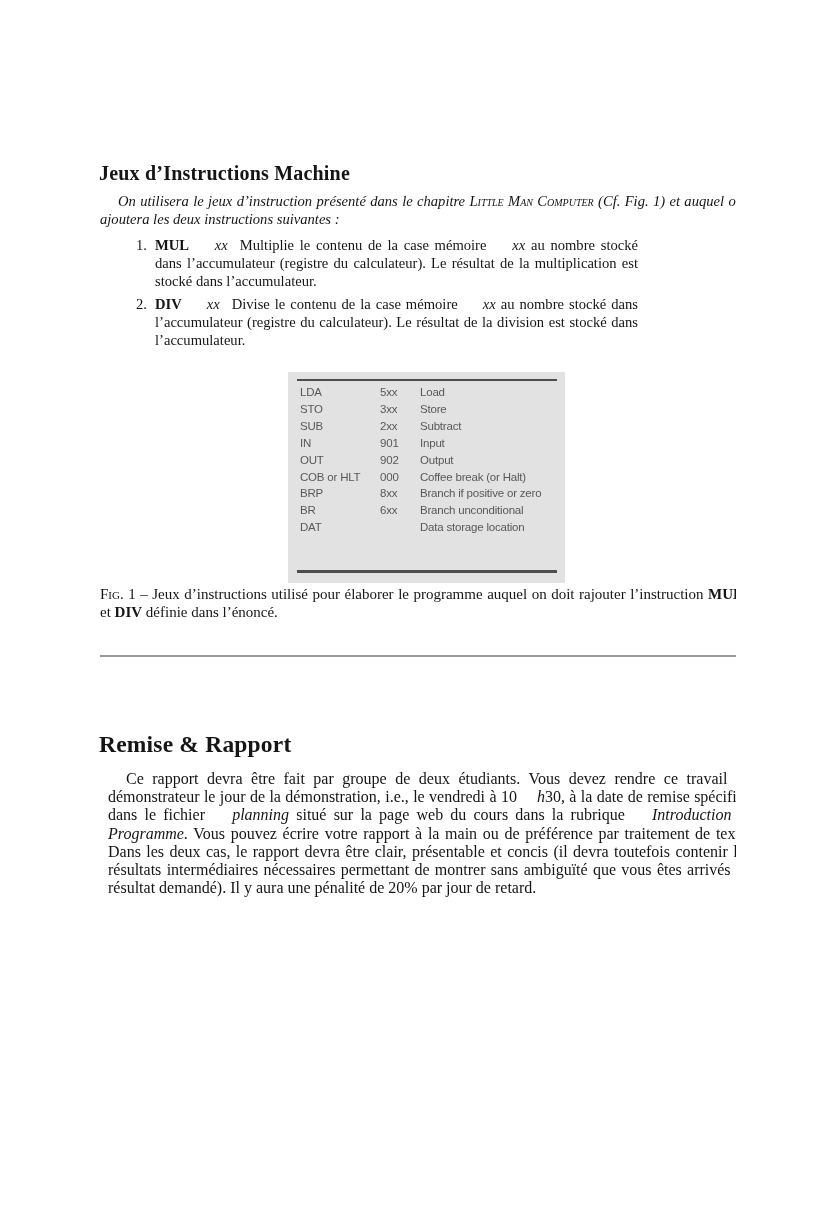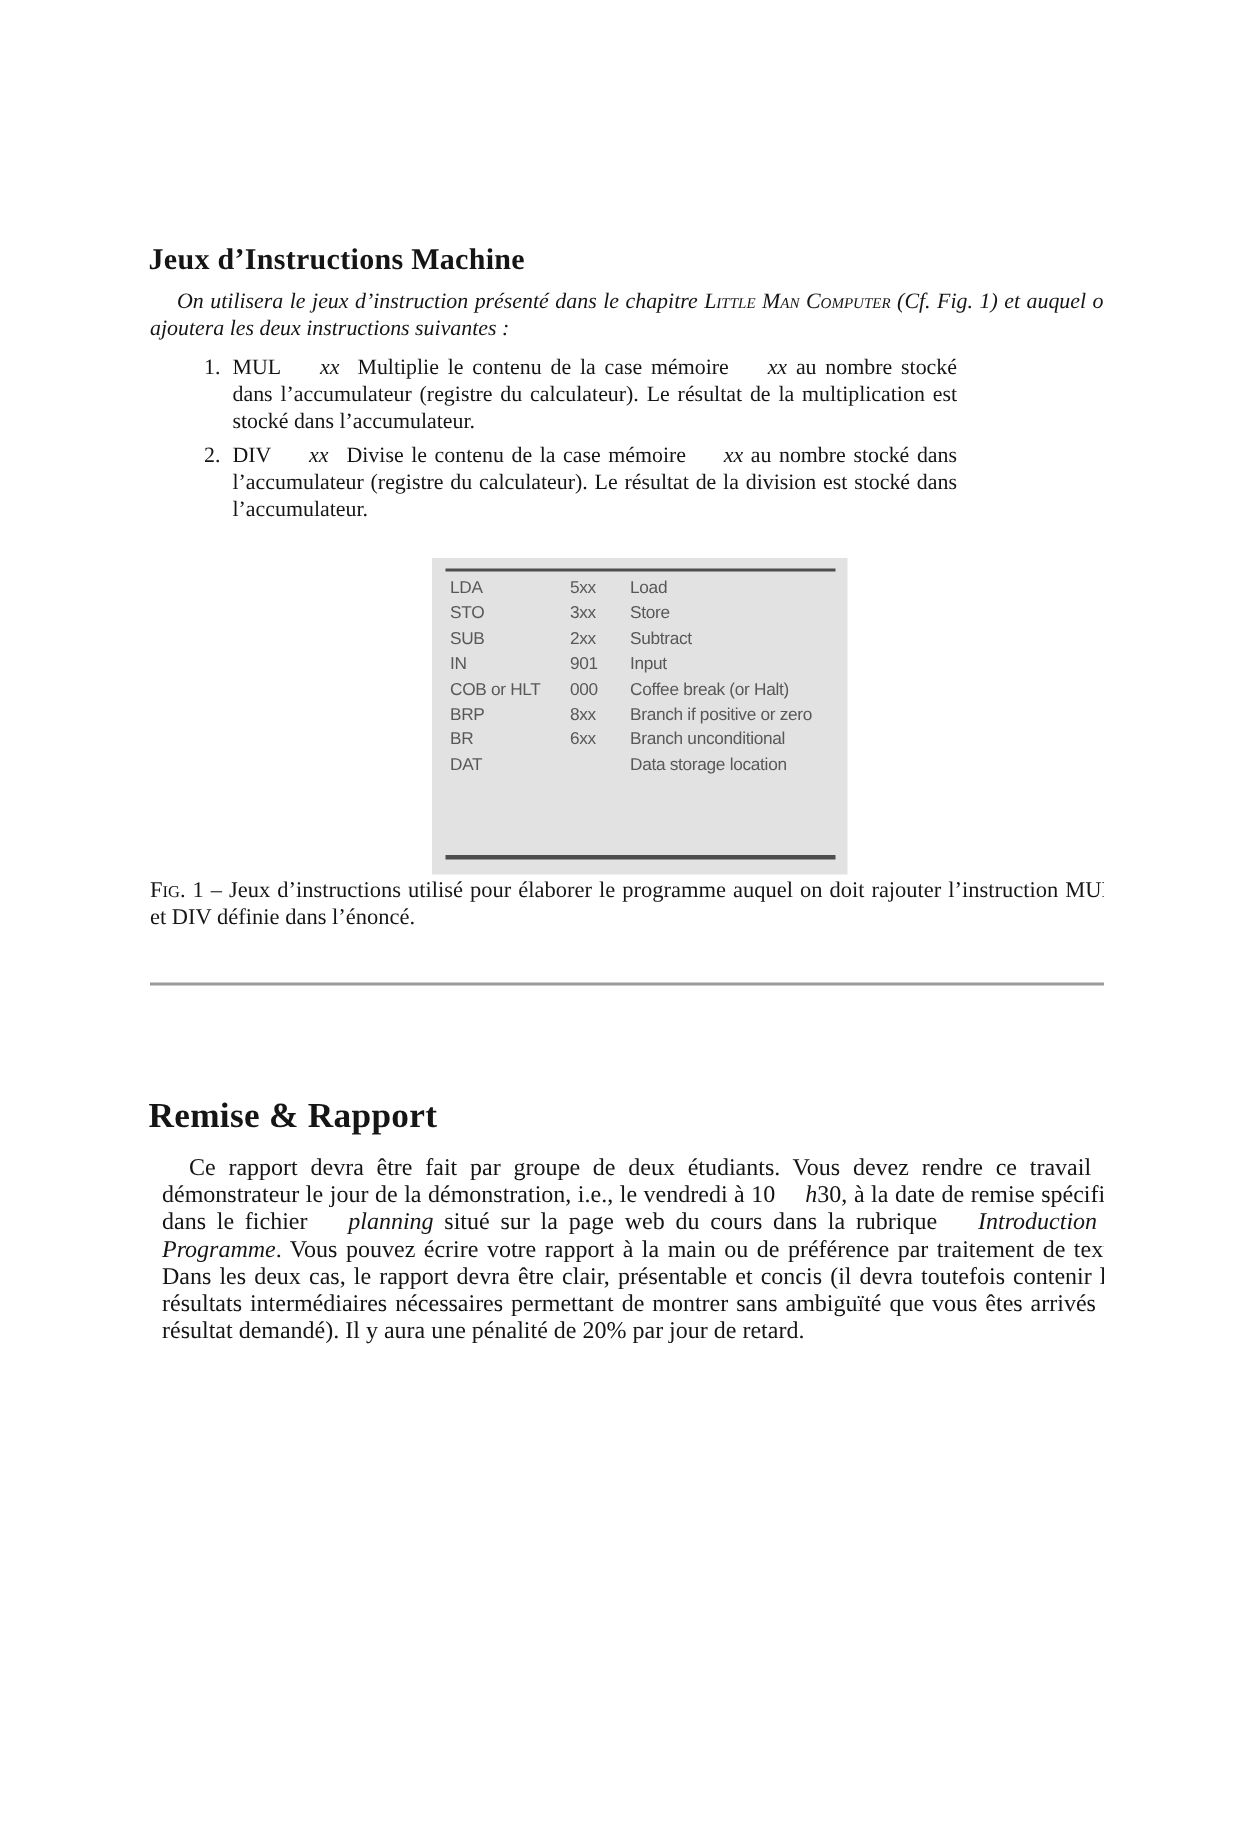--- a/index.html
+++ b/index.html
@@ -27,21 +27,21 @@
     top: 192px;
     width: 643px;
     font-size: 14.6px;
     line-height: 18px;
     text-align: justify;
     text-indent: 18px;
     font-style: italic;
   }
   .sc { font-variant: small-caps; }
   .it { font-style: italic; margin-left: 20px; }
-  .b  { font-weight: normal; }
+  .b  { font-weight: bold; }
   .instr-list {
     position: absolute;
     left: 155px;
     top: 236px;
     width: 483px;
     font-size: 14.6px;
     line-height: 18px;
   }
   .instr-item {
     position: relative;
@@ -159,20 +159,25 @@
           <span>SUB</span>
           <span>2xx</span>
           <span>Subtract</span>
         </div>
       <div class="tbl-row">
           <span>IN</span>
           <span>901</span>
           <span>Input</span>
         </div>
       <div class="tbl-row">
+          <span>OUT</span>
+          <span>902</span>
+          <span>Output</span>
+        </div>
+      <div class="tbl-row">
           <span>COB or HLT</span>
           <span>000</span>
           <span>Coffee break (or Halt)</span>
         </div>
       <div class="tbl-row">
           <span>BRP</span>
           <span>8xx</span>
           <span>Branch if positive or zero</span>
         </div>
       <div class="tbl-row">

